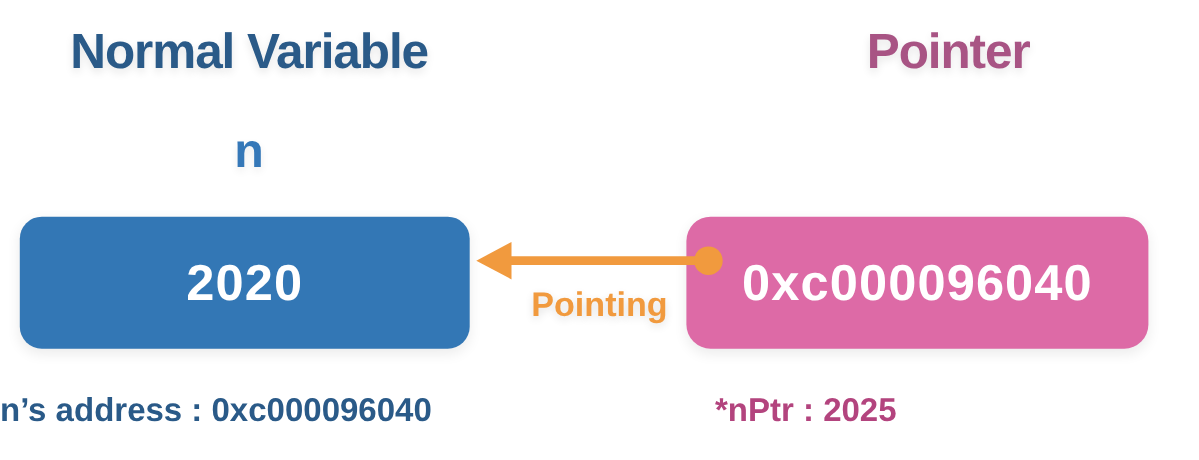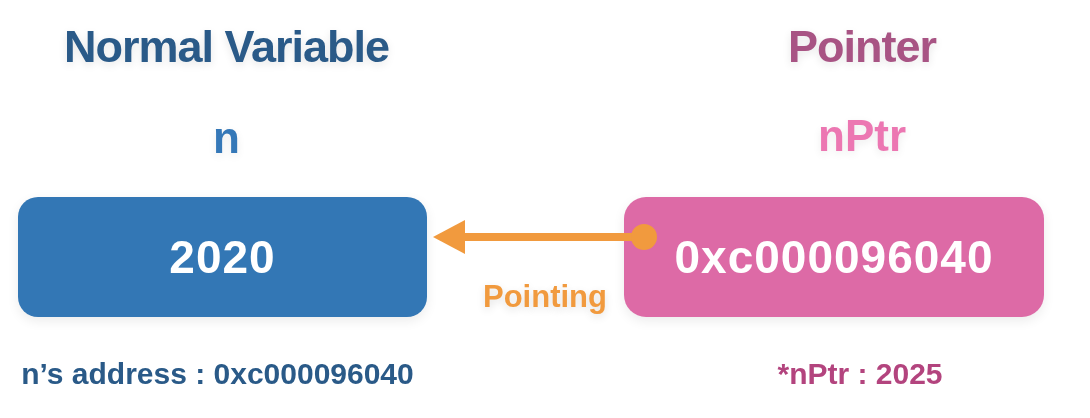--- a/index.html
+++ b/index.html
@@ -74,45 +74,43 @@
 
   .pointing-label {
     left: 425px;
     top: 259px;
     width: 240px;
     text-align: center;
     font-size: 31px;
     font-weight: bold;
     color: var(--arrow-orange);
     text-shadow: 0 3px 8px rgba(0,0,0,0.12);
-    margin-top: 20px;
   }
 
   .footnote {
     top: 357px;
     font-size: 30px;
     font-weight: bold;
-    text-align: center;
+    text-align: left;
     line-height: 1.1;
   }
   .footnote-left  { left: 0px;   width: 435px; color: var(--heading-blue); }
   .footnote-right { left: 650px; width: 420px; color: var(--footnote-pink); }
 </style>
 </head>
 <body>
 
 <div class="canvas">
 
   <div class="abs col-heading heading-left">Normal Variable</div>
 
   <div class="abs col-heading heading-right">Pointer</div>
 
   <div class="abs var-name var-left">n</div>
 
-  <div class="abs var-name var-right">nPtr</div>
 
   <div class="abs value-box box-blue">
     <span>2020</span>
   </div>
 
   <div class="abs value-box box-pink">
     <span>0xc000096040</span>
   </div>
 
   <svg class="abs arrow-svg" viewBox="425 210 240 56" xmlns="http://www.w3.org/2000/svg">

